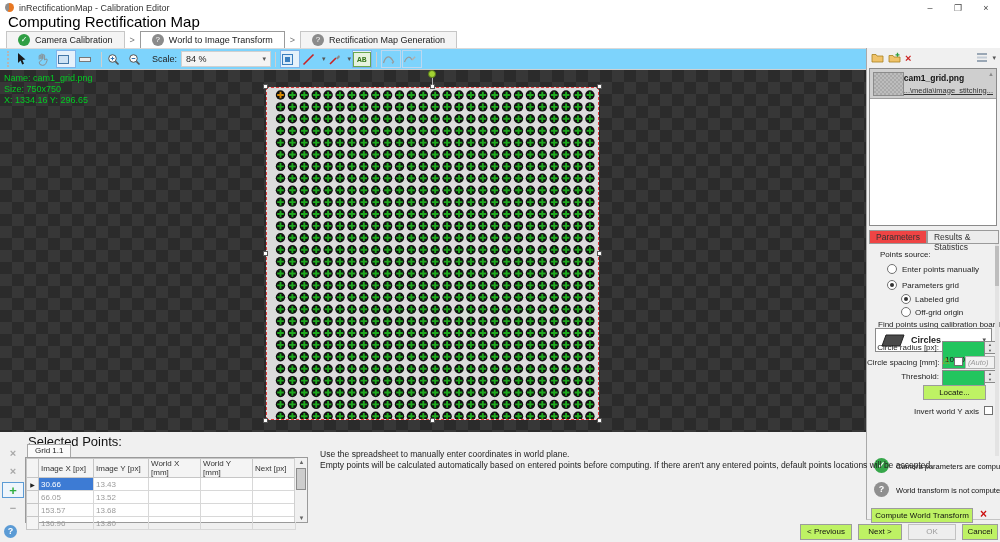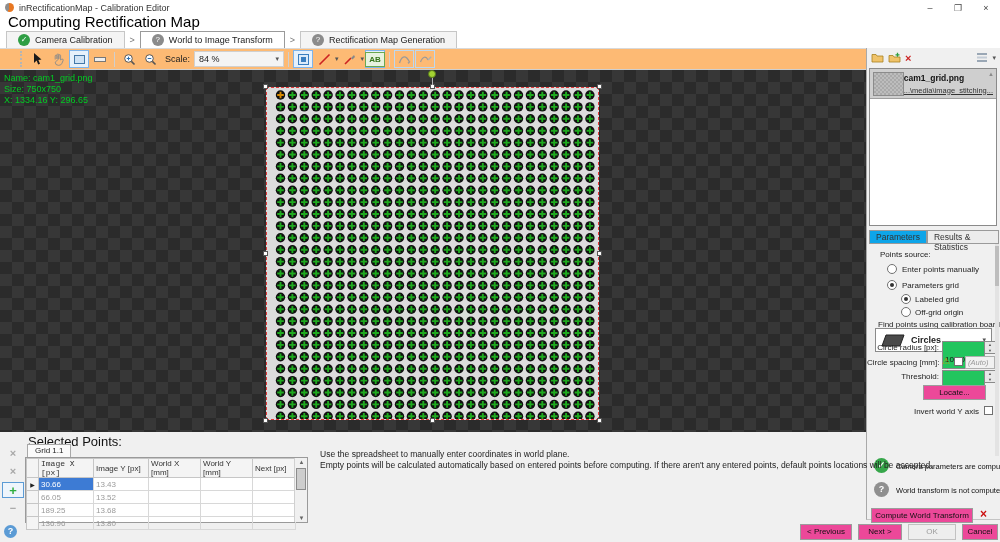--- a/index.html
+++ b/index.html
@@ -18,23 +18,23 @@
   .heading { position:absolute; left:8px; top:13px; font-size:15px; color:#000; }
   .wizard { position:absolute; left:6px; top:31px; height:17px; display:flex; align-items:stretch; }
   .wtab { display:flex; align-items:center; gap:5px; padding:0 11px; border:1px solid #c6c6c6; background:#f4f4f4; border-bottom:none; }
   .wtab.active { background:#fff; border-color:#9a9a9a; }
   .wchev { display:flex; align-items:center; padding:0 5px; color:#777; font-size:9px; }
   .wicon { width:12px; height:12px; border-radius:50%; color:#fff; font-size:8px; line-height:12px; text-align:center; flex:0 0 auto; }
   .wicon.done { background:#2f9e44; }
   .wicon.pending { background:#8b8b8b; }
 
   
-  .toolbar { position:absolute; left:0; top:48px; width:866px; height:22px; background:#fdba74; border-bottom:1px solid #cfcfcf; border-top:1px solid #d9d9d9; display:flex; align-items:center; padding-left:19px; gap:1px; }
+  .toolbar { position:absolute; left:0; top:48px; width:866px; height:22px; background:#7dd3fc; border-bottom:1px solid #cfcfcf; border-top:1px solid #d9d9d9; display:flex; align-items:center; padding-left:6px; gap:1px; }
   .grip { width:3px; height:16px; border-left:2px dotted #b5b5b5; margin:0 3px 0 1px; }
-  .tbtn { width:20px; height:18px; display:flex; align-items:center; justify-content:center; border:1px solid transparent; }
+  .tbtn { width:20px; height:18px; display:flex; align-items:center; border:1px solid transparent;font-family:Liberation Mono, monospace; }
   .tbtn.toggled { border:1px solid #7eb4ea; background:#e6f1fb; }
   .tbtn.toggled-light { border:1px solid #bcd8f0; }
   .tsep { width:1px; height:15px; background:#cfcfcf; margin:0 3px; }
   .scale-label { margin:0 3px 0 4px; color:#222; }
   .scale-combo { width:90px; height:16px; display:flex; align-items:center; justify-content:space-between; padding:0 4px; border:1px solid #d0d0d0; background:#f4f4f4; }
   .caret { color:#555; font-size:7px; }
   .ab-box { border:1px solid #6aa84f; background:#e7f3df; color:#38761d; font-weight:bold; font-size:8px; padding:2px 3px; }
 
   
   .canvas { position:absolute; left:0; top:70px; width:866px; height:362px; overflow:hidden;
@@ -59,36 +59,36 @@
   .file-list { position:absolute; left:2px; top:20px; width:128px; height:158px; background:#fff; border:1px solid #8a8a8a; }
   .file-item { height:30px; background:#cfcfcf; border-bottom:1px solid #9f9f9f; display:flex; align-items:center; padding:2px 3px; }
   .thumb { width:32px; height:24px; background:#b5b5b5; border:1px solid #8b8b8b;
     background-image:conic-gradient(#aaa 0 25%, #bdbdbd 0 50%, #aaa 0 75%, #bdbdbd 0); background-size:4px 4px; }
   .fi-name { font-size:8.5px; font-weight:bold; color:#111; }
   .fi-path { font-size:7.5px; color:#333; text-decoration:underline; margin-top:3px; }
   .list-scroll-up { position:absolute; right:2px; top:2px; font-size:6px; color:#8a8a8a; }
 
   .param-tabs { position:absolute; left:2px; top:182px; width:130px; height:14px; border-bottom:1px solid #9a9a9a; display:flex; }
   .ptab { padding:1px 6px 0; font-size:8.5px; border:1px solid #9a9a9a; border-bottom:none; background:#ececec; color:#333; }
-  .ptab.active { background:#0ea5e9; font-weight:normal; position:relative; top:0; }
+  .ptab.active { background:#ef4444; font-weight:normal; position:relative; top:0; }
 
   .param-body { position:absolute; left:0; top:196px; width:134px; height:214px; font-size:8px; }
   .pb-label { position:absolute; white-space:nowrap; color:#222; }
   .radio { position:absolute; width:10px; height:10px; border:1px solid #707070; border-radius:50%; background:#fff; }
   .radio.on::after { content:""; position:absolute; left:2px; top:2px; width:4px; height:4px; border-radius:50%; background:#333; }
   .checkbox { position:absolute; width:9px; height:9px; border:1px solid #707070; background:#fff; }
   .combo { position:absolute; left:8px; top:84px; width:117px; height:24px; background:#fff; border:1px solid #8a8a8a; display:flex; align-items:center; gap:6px; padding:0 5px; }
   .combo-label { font-weight:bold; font-size:9px; flex:1; }
   .nlabel { position:absolute; left:0; width:72px; text-align:right; white-space:nowrap; color:#222; }
   .nbox { position:absolute; left:75px; width:43px; height:13px; background:#22c55e; border:1px solid #8a8a8a; font-size:8px; padding:13px 2px; color:#111; }
   .spin { position:absolute; left:118px; width:11px; height:13px; border:1px solid #8a8a8a; border-left:none; background:#e8e8e8; display:flex; flex-direction:column; }
   .spin span { flex:1; font-size:4px; text-align:center; line-height:6px; color:#555; }
   .autobox { position:absolute; left:98px; width:30px; height:13px; background:#f1f1f1; border:1px solid #b0b0b0; color:#9a9a9a; font-style:italic; font-size:7.5px; padding:1px 2px; }
   .warn { position:absolute; color:#d89c00; font-size:9px; }
-  .btn { background:#ec4899; border:1px solid #9c9c9c; font-size:8px; text-align:center; color:#111; }
+  .btn { background:#bef264; border:1px solid #9c9c9c; font-size:8px; text-align:center; color:#111; }
   .locate-btn { position:absolute; left:56px; top:141px; width:63px; height:15px; line-height:13px; }
   .invert-label { position:absolute; left:0; top:163px; width:112px; text-align:right; }
   .invert-cb { left:117px; top:162px; }
   .p-scroll { position:absolute; right:1px; top:196px; width:4px; height:212px; background:#e3e3e3; }
   .p-thumb { position:absolute; right:1px; top:198px; width:4px; height:40px; background:#bdbdbd; }
 
   .status { position:absolute; left:0; top:410px; width:134px; }
   .st-icon { position:absolute; width:15px; height:15px; border-radius:50%; color:#fff; text-align:center; line-height:15px; font-size:9px; font-weight:bold; }
   .st-green { background:#36a64a; }
   .st-gray { background:#8f8f8f; }
@@ -1874,21 +1874,21 @@
     </div>
 
   <div class="sp-label">Selected Points:</div>
   <div class="grid-tab">Grid 1.1</div>
 
   <div class="tablewrap">
     <table class="points">
       <thead>
         <tr>
           <th class="marker"></th>
-          <th style="width:55px;font-family:Liberation Mono, monospace;">Image X [px]</th>
+          <th style="width:55px;">Image X [px]</th>
           <th style="width:55px;">Image Y [px]</th>
           <th style="width:52px;">World X [mm]</th>
           <th style="width:52px;">World Y [mm]</th>
           <th style="width:43px;">Next [px]</th>
         </tr>
       </thead>
       <tbody>
           <tr>
             <td class="marker">▶</td>
             <td class="selcell">30.66</td>
@@ -1900,21 +1900,21 @@
           <tr>
             <td class="marker"></td>
             <td>66.05</td>
             <td>13.52</td>
             <td></td>
             <td></td>
             <td></td>
           </tr>
           <tr>
             <td class="marker"></td>
-            <td>189.25</td>
+            <td>153.57</td>
             <td>13.68</td>
             <td></td>
             <td></td>
             <td></td>
           </tr>
           <tr>
             <td class="marker"></td>
             <td>136.96</td>
             <td>13.80</td>
             <td></td>

